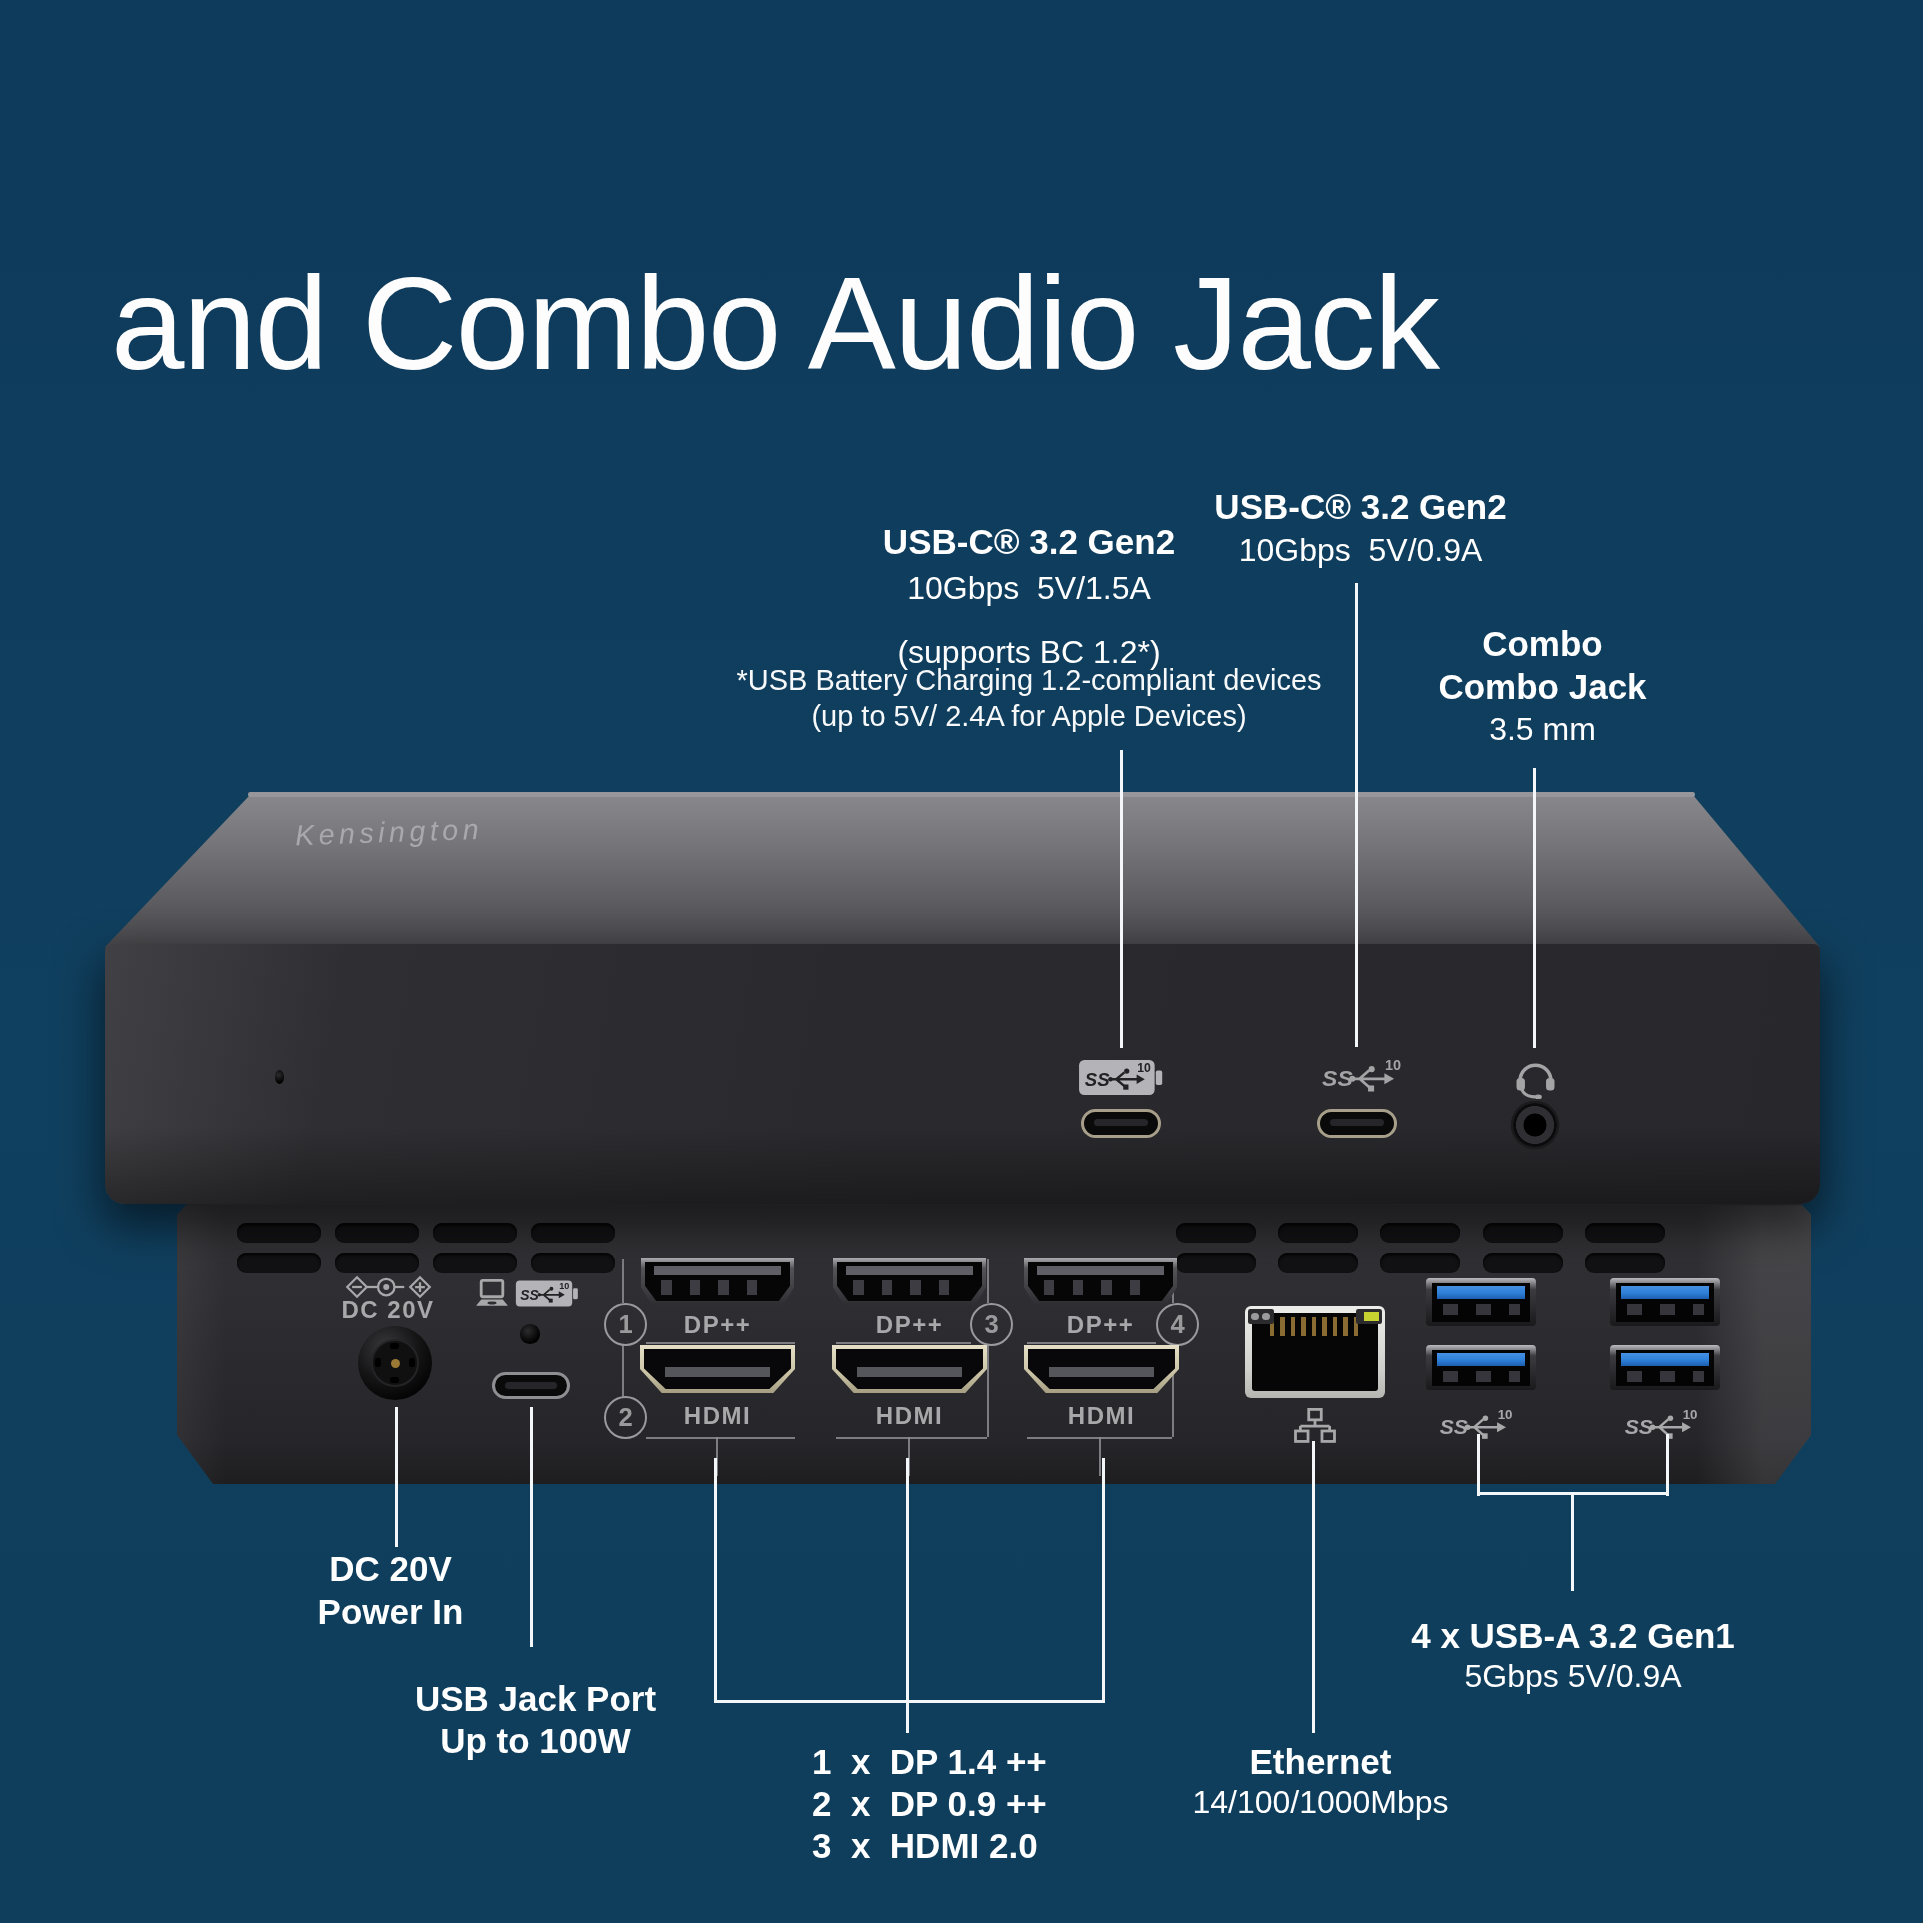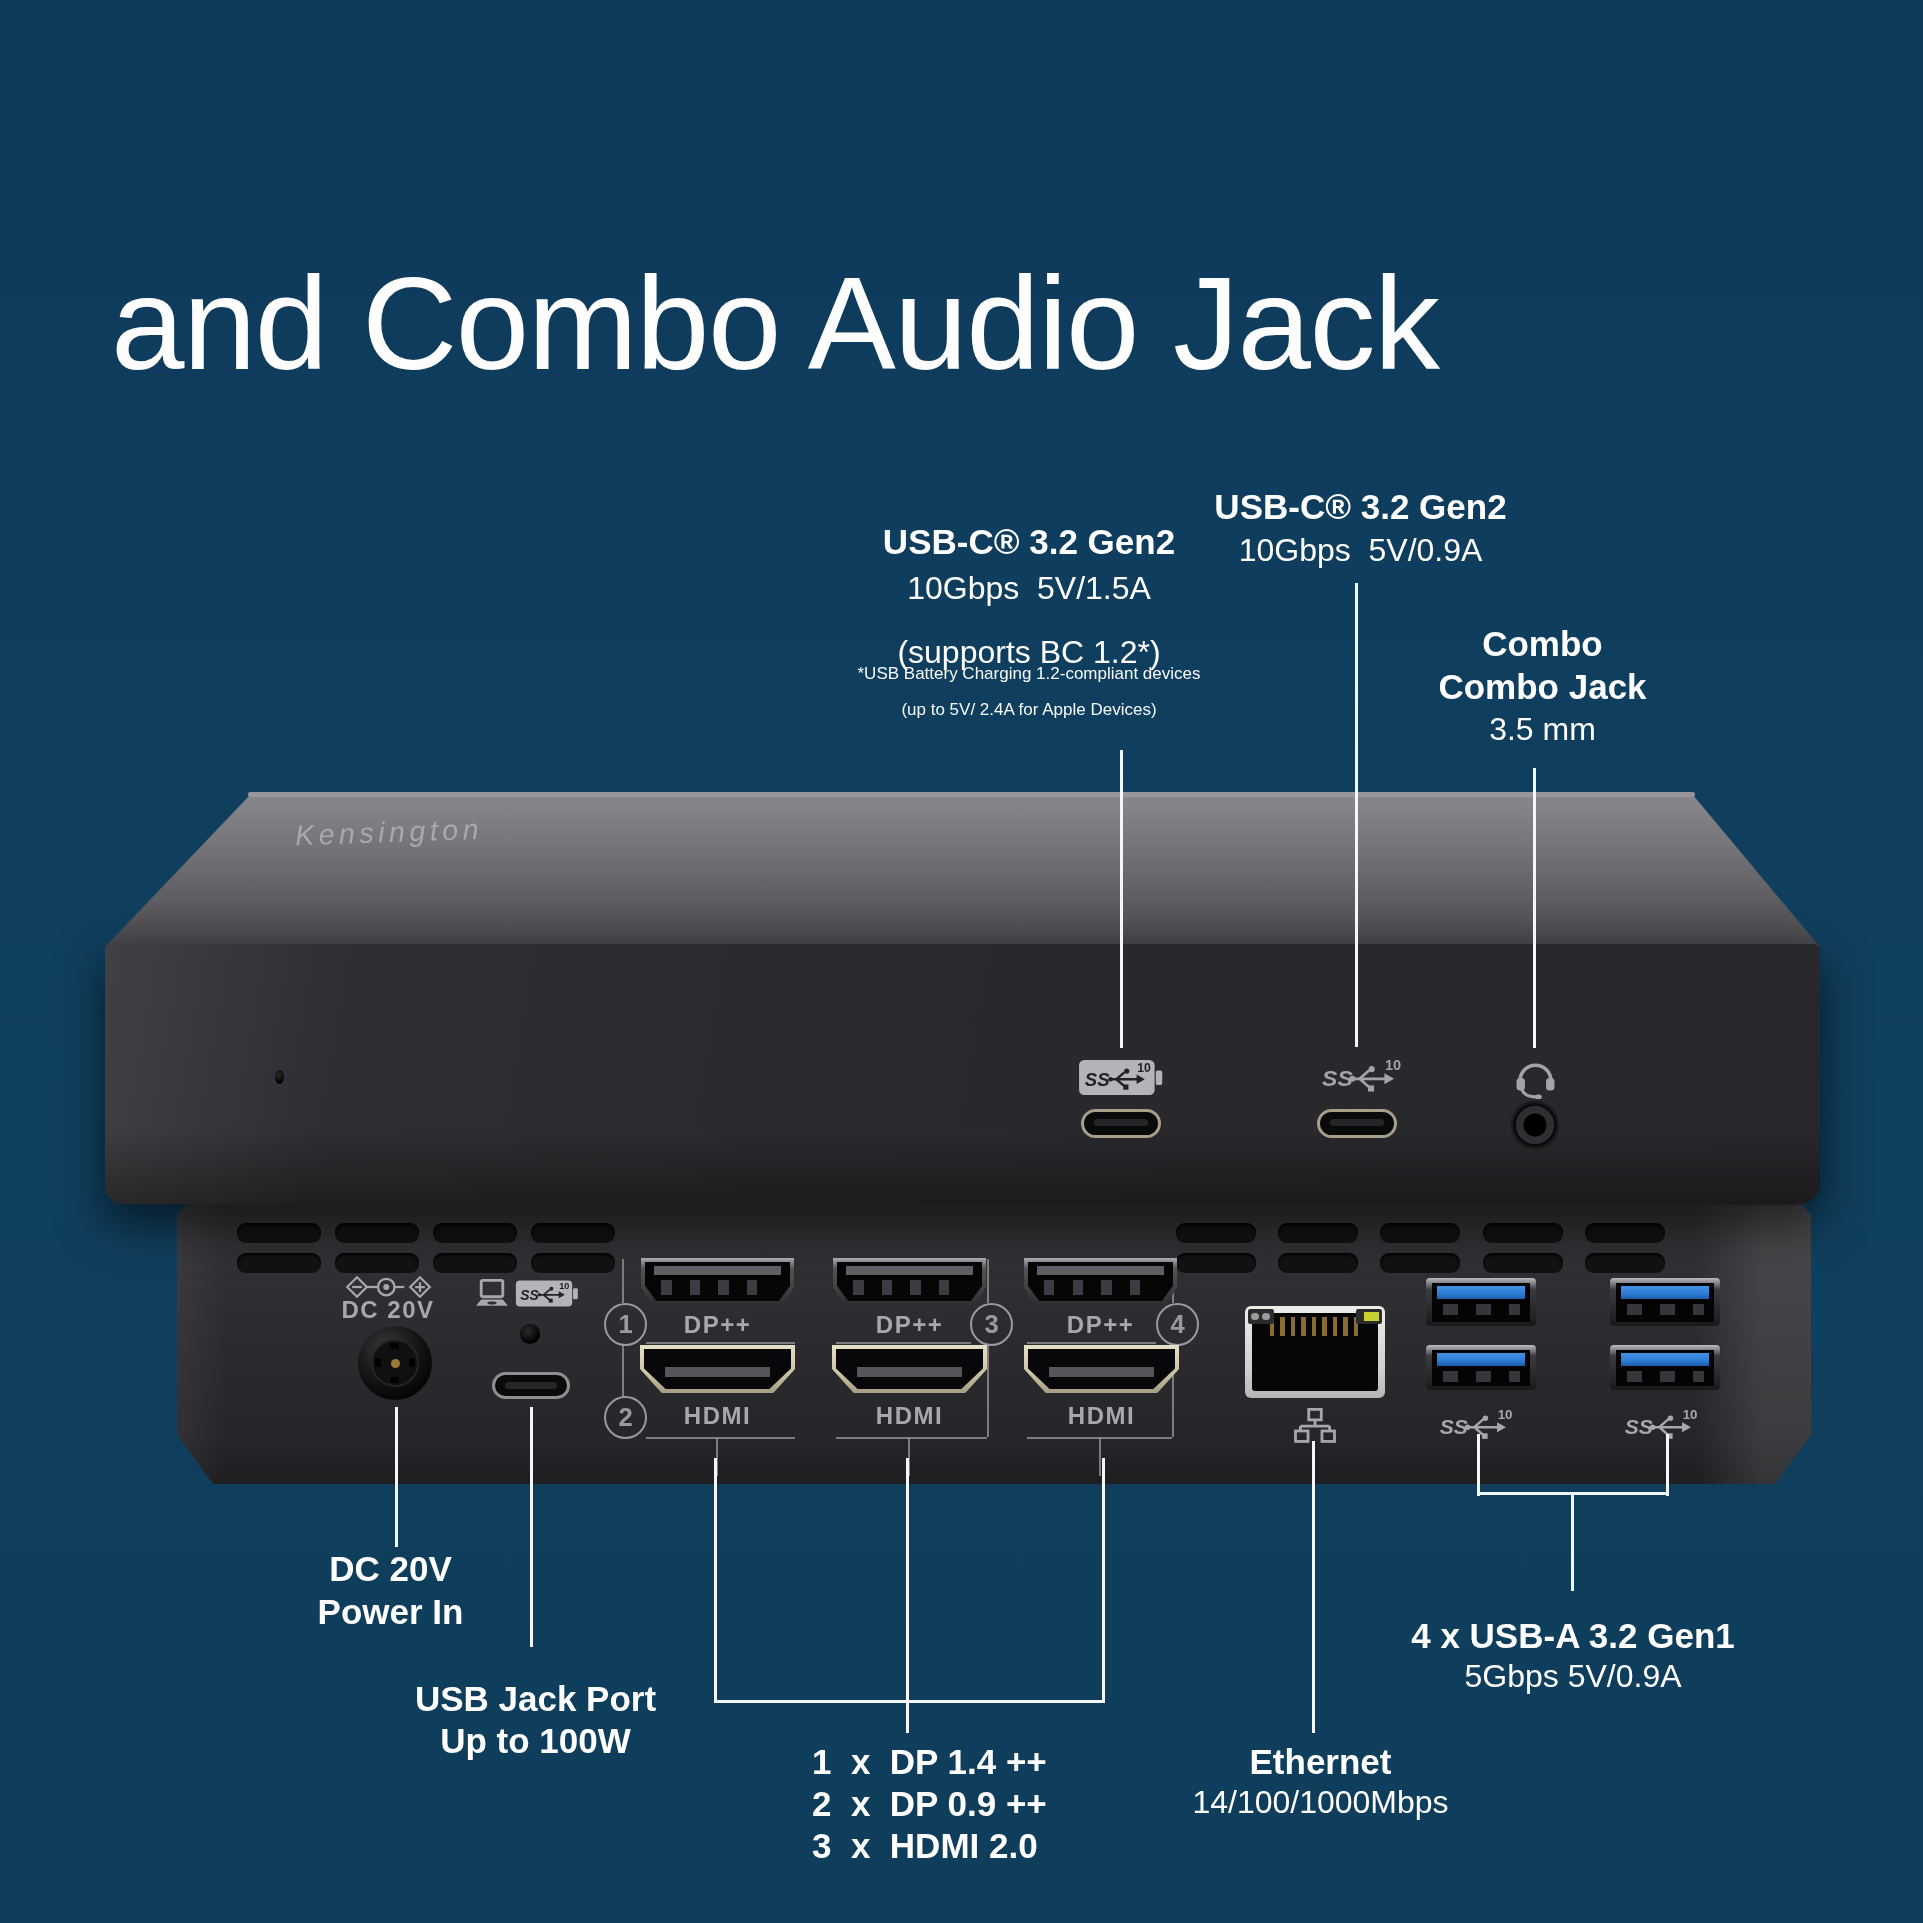--- a/index.html
+++ b/index.html
@@ -6,21 +6,21 @@
   #canvas{position:relative;width:1924px;height:1924px;overflow:hidden;
           background:linear-gradient(180deg,#0e3a5b 0%,#10405f 55%,#0f3d5c 100%);
           font-family:"Liberation Sans", sans-serif;color:#fff;}
   
   .title-line{position:absolute;left:111px;font-size:132px;font-weight:400;letter-spacing:-1.5px;
               color:#fdfdfd;white-space:nowrap;}
   
   .co{position:absolute;text-align:center;white-space:pre;color:#fff;}
   .co-title{font-size:35px;font-weight:700;}
   .co-spec{font-size:32px;font-weight:400;}
-  .co-fn{font-size:17px;font-weight:400;opacity:.97;}
+  .co-fn{font-size:29px;font-weight:400;opacity:.97;}
   .co-left{text-align:left;}
   
   .lead{position:absolute;background:#f4f7f9;z-index:40;}
   
   .dock1-top{position:absolute;left:105px;top:795px;width:1715px;height:152px;
      background:linear-gradient(180deg,#88888c 0%,#77777b 30%,#5d5d61 70%,#47474b 100%);
      clip-path:polygon(145px 0px,1588px 0px,1715px 152px,0px 152px);z-index:20;}
   .dock1-edge{position:absolute;left:248px;top:792px;width:1447px;height:4.5px;background:#97979b;
      border-radius:2.3px;z-index:21;}
   .dock1-front{position:absolute;left:105px;top:944px;width:1715px;height:260px;

